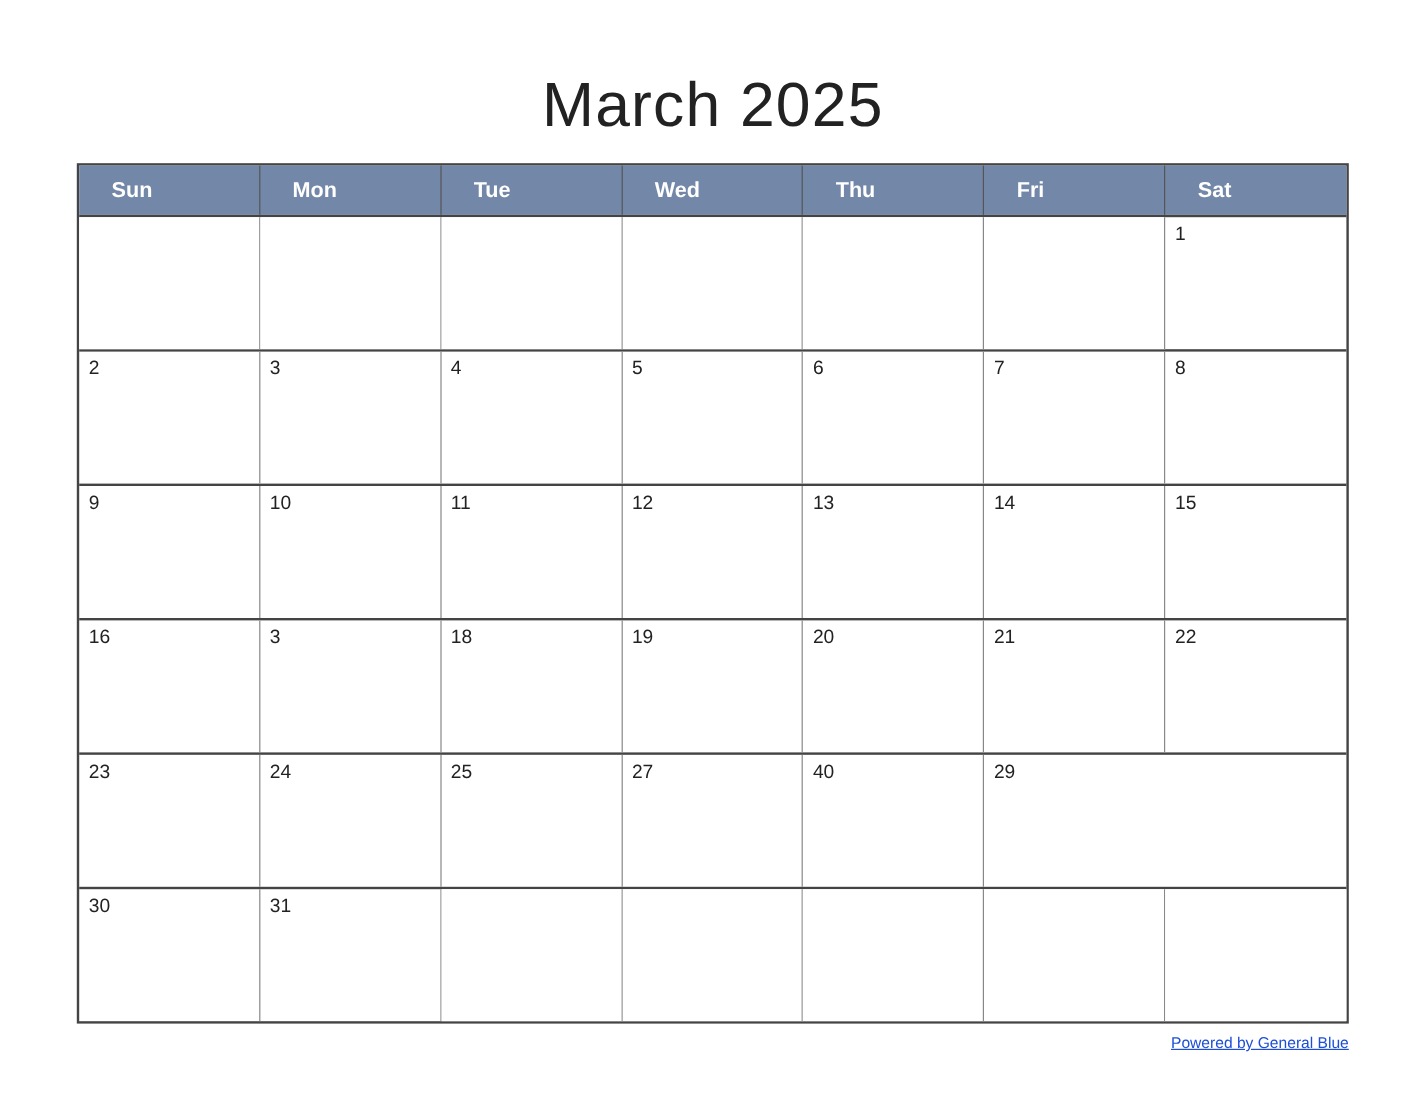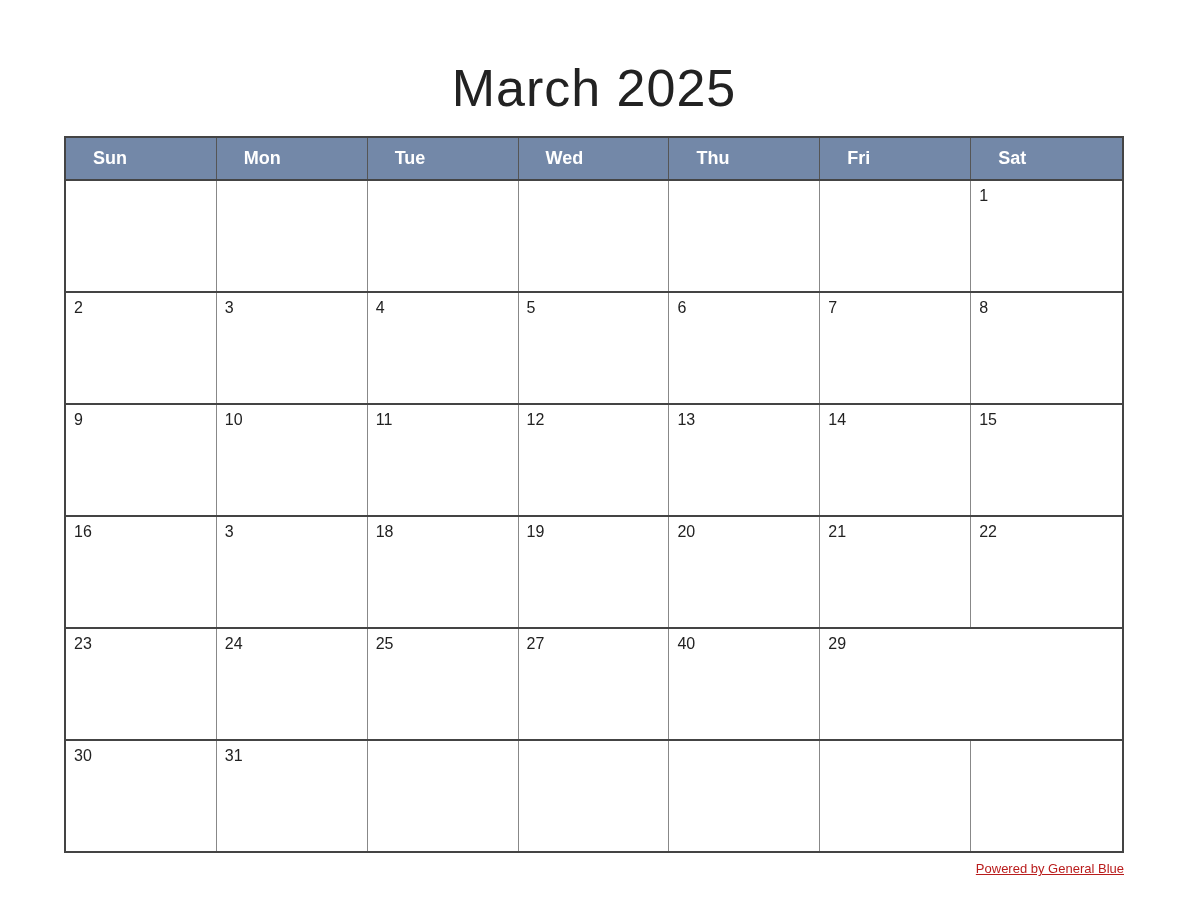--- a/index.html
+++ b/index.html
@@ -86,21 +86,21 @@
     }
 
     .footer {
       width: 1060px;
       display: flex;
       justify-content: flex-end;
       margin-top: 8px;
     }
 
     .footer a {
-      color: #b91c1c;
+      color: #1d4ed8;
       font-size: 13px;
       text-decoration: underline;
     }
   </style>
 </head>
 <body>
 
 <h1 class="page-title">March 2025</h1>
 
 <div class="calendar-container">

